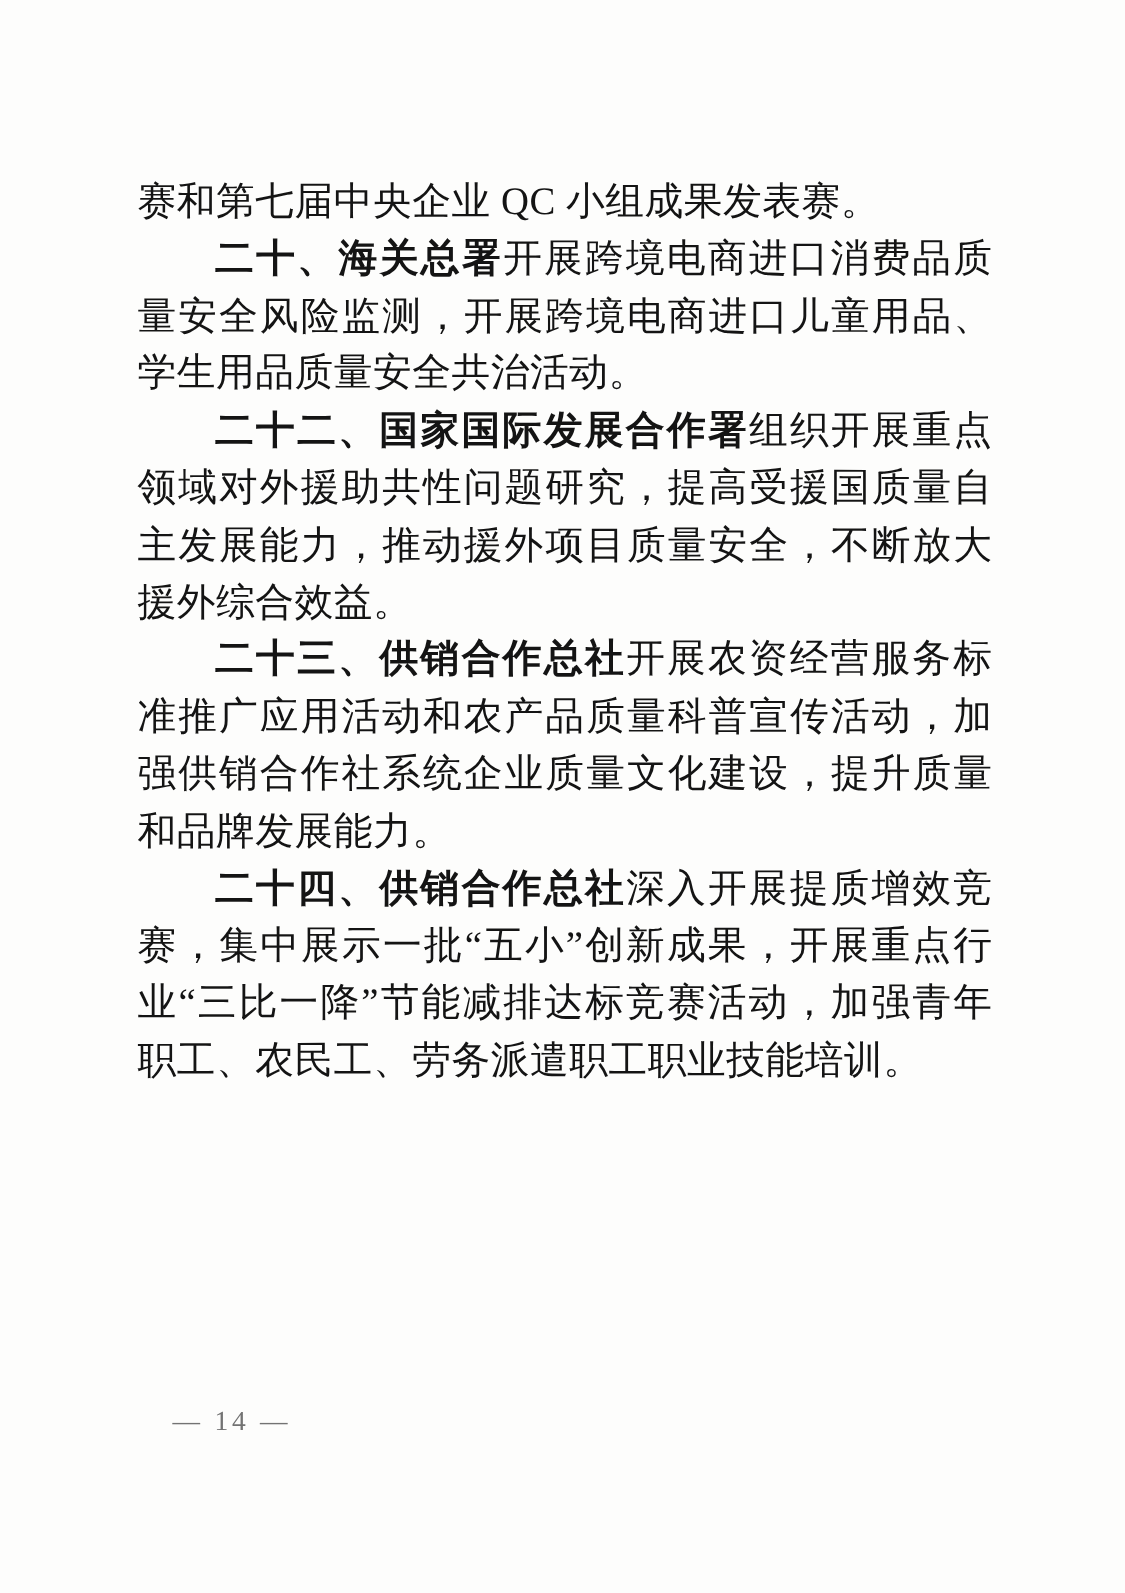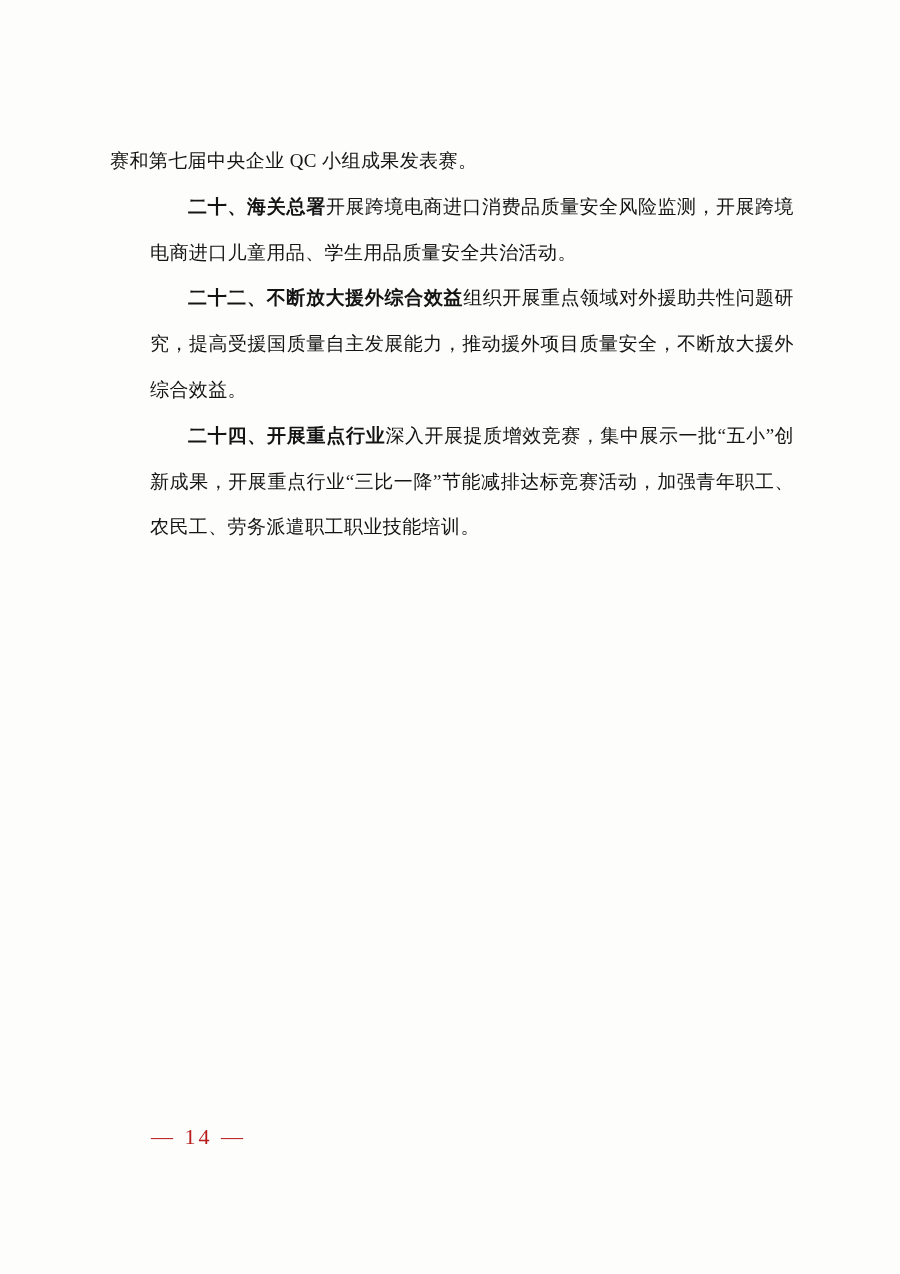--- a/index.html
+++ b/index.html
@@ -18,58 +18,58 @@
     overflow: hidden;
   }
   .textblock {
     position: absolute;
     left: 110px;
     top: 138px;
     width: 684px;
   }
   p.para {
     margin: 0;
-    font-size: 19px;
+    font-size: 31px;
     line-height: 45.8px;
     text-align: justify;
     letter-spacing: 0.4px;
     word-break: break-all;
   }
   p.para.indent {
     text-indent: 2em;
-    margin-left: 40px;
   }
   .lead {
     font-weight: bold;
     font-family: "Liberation Sans", "DejaVu Sans", sans-serif;
     letter-spacing: 0.6px;
   }
   .footer {
     position: absolute;
-    left: 151px;
+    left: 138px;
     top: 1124px;
     font-size: 22px;
     letter-spacing: 3px;
-    color: #b91c1c;
+    color: #737373;
     font-family: "Liberation Serif", "DejaVu Serif", serif;
   }
 </style>
 </head>
 <body>
 
 <div class="page">
   <div class="textblock">
 
     <p class="para"><span>赛和第七届中央企业 QC 小组成果发表赛。</span></p>
 
     <p class="para indent"><span class="lead">二十、海关总署</span><span>开展跨境电商进口消费品质量安全风险监测，开展跨境电商进口儿童用品、学生用品质量安全共治活动。</span></p>
 
 
-    <p class="para indent"><span class="lead">二十二、不断放大援外综合效益</span><span>组织开展重点领域对外援助共性问题研究，提高受援国质量自主发展能力，推动援外项目质量安全，不断放大援外综合效益。</span></p>
+    <p class="para indent"><span class="lead">二十二、国家国际发展合作署</span><span>组织开展重点领域对外援助共性问题研究，提高受援国质量自主发展能力，推动援外项目质量安全，不断放大援外综合效益。</span></p>
 
+    <p class="para indent"><span class="lead">二十三、供销合作总社</span><span>开展农资经营服务标准推广应用活动和农产品质量科普宣传活动，加强供销合作社系统企业质量文化建设，提升质量和品牌发展能力。</span></p>
 
-    <p class="para indent"><span class="lead">二十四、开展重点行业</span><span>深入开展提质增效竞赛，集中展示一批“五小”创新成果，开展重点行业“三比一降”节能减排达标竞赛活动，加强青年职工、农民工、劳务派遣职工职业技能培训。</span></p>
+    <p class="para indent"><span class="lead">二十四、供销合作总社</span><span>深入开展提质增效竞赛，集中展示一批“五小”创新成果，开展重点行业“三比一降”节能减排达标竞赛活动，加强青年职工、农民工、劳务派遣职工职业技能培训。</span></p>
 
 
   </div>
 
   <div class="footer">— 14 —</div>
 </div>
 
 </body></html>

